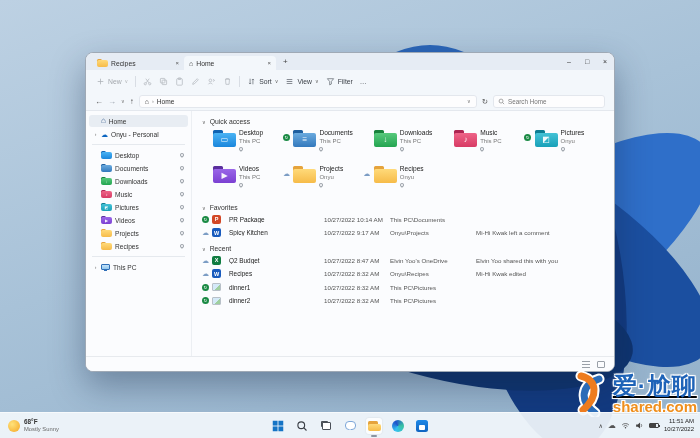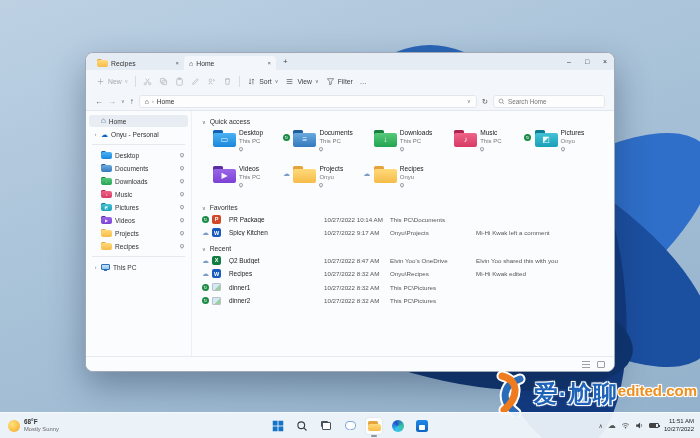--- a/index.html
+++ b/index.html
@@ -109,21 +109,21 @@
   .rname { padding-left:3px; color:#222; white-space:nowrap; overflow:hidden; }
   .rdate,.rpath,.rnote { color:#555; font-size:6.2px; white-space:nowrap; overflow:hidden; }
 
   .statusbar { height:15px; border-top:1px solid #e7eaee; display:flex; align-items:center; justify-content:flex-end;
     gap:7px; padding:0 9px; background:#fbfcfe; flex:none; }
   .v-list { width:8px; height:7px; background:repeating-linear-gradient(#9aa0a8 0 1px,transparent 1px 3px); }
   .v-thumb { width:8px; height:7px; border:1px solid #9aa0a8; border-radius:1px; }
 
   
   .wm { position:absolute; right:3px; bottom:21px; z-index:4; display:flex; align-items:center; gap:2px; }
-  .wm-text { display:flex; line-height:1; }
+  .wm-text { display:flex; flex-direction:column; line-height:1;text-decoration:underline; }
   .wm-brand { font-size:24px; font-weight:bold; color:#1e63b8; letter-spacing:1px;
     text-shadow:-1px -1px 0 #fff,1px -1px 0 #fff,-1px 1px 0 #fff,1px 1px 0 #fff,0 0 3px #fff; }
   .wm-site { font-size:15px; font-weight:bold; color:#ef8f1d; margin-top:1px;
     text-shadow:-1px -1px 0 #fff,1px -1px 0 #fff,-1px 1px 0 #fff,1px 1px 0 #fff,0 0 3px #fff; }
 
   
   .taskbar { position:absolute; left:0; right:0; bottom:0; height:26px; z-index:5;
     background:rgba(241,246,251,.93); border-top:1px solid rgba(255,255,255,.6); }
   .weather { position:absolute; left:8px; top:0; height:100%; display:flex; align-items:center; gap:4px; }
   .sun { width:12px; height:12px; border-radius:50%; background:radial-gradient(circle at 35% 35%,#ffe27a,#f5a623); }
@@ -580,21 +580,21 @@
 
   <div class="wm">
     <svg width="42" height="46" viewBox="0 0 42 46">
       <path d="M30 8 C 12 14, 10 30, 26 42" stroke="#fff" stroke-width="11" fill="none" stroke-linecap="round"></path>
       <path d="M12 5 C 28 9, 30 25, 14 39" stroke="#fff" stroke-width="11" fill="none" stroke-linecap="round"></path>
       <path d="M30 8 C 12 14, 10 30, 26 42" stroke="#2b6cb8" stroke-width="7" fill="none" stroke-linecap="round"></path>
       <path d="M12 5 C 28 9, 30 25, 14 39" stroke="#ee7c1f" stroke-width="7" fill="none" stroke-linecap="round"></path>
     </svg>
     <div class="wm-text">
       <span class="wm-brand">爱·尬聊</span>
-      <span class="wm-site">edited.com</span>
+      <span class="wm-site">shared.com</span>
     </div>
   </div>
 
   <div class="taskbar">
     <div class="weather">
       <span class="sun"></span>
       <span>
         <div class="w-temp">68°F</div>
         <div class="w-cond">Mostly Sunny</div>
       </span>

